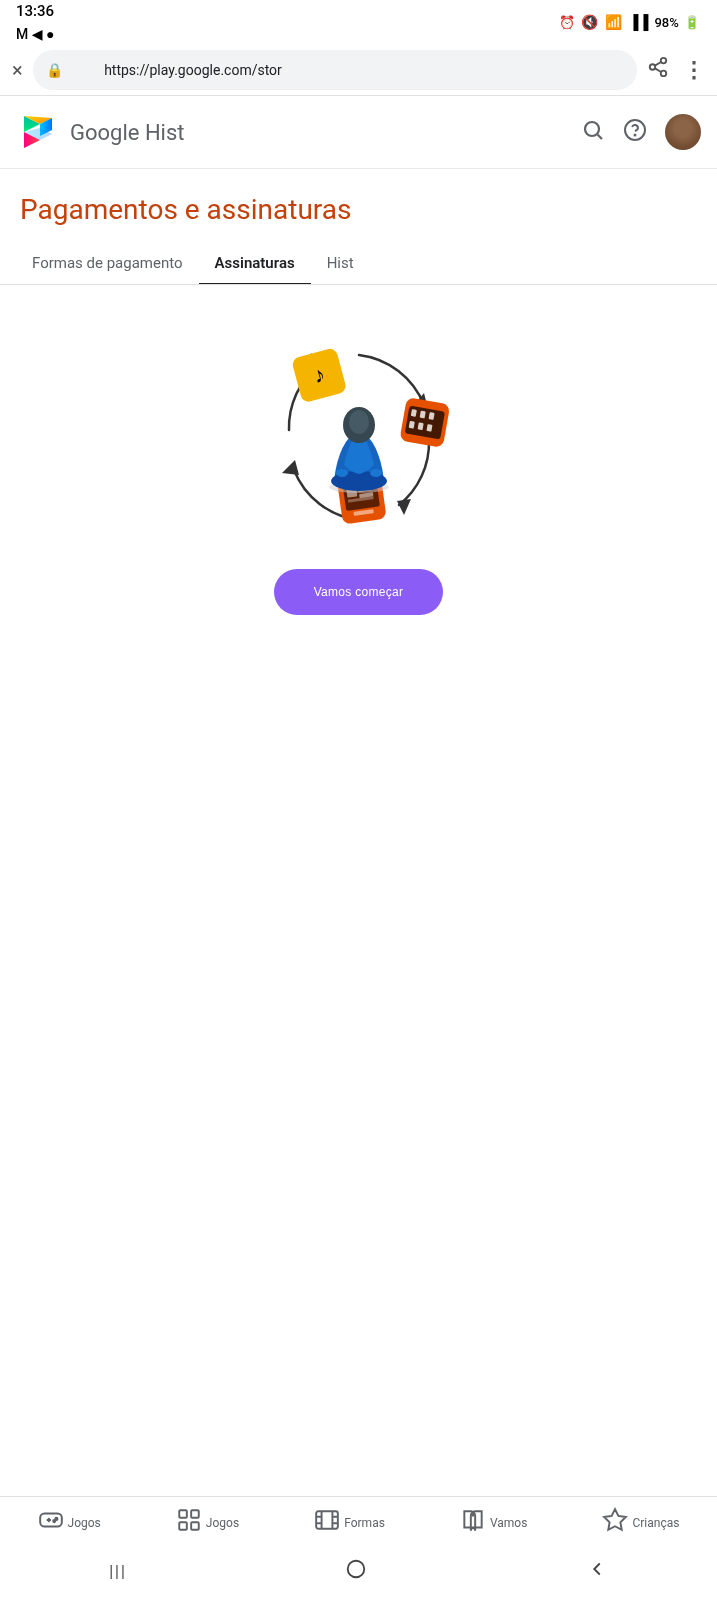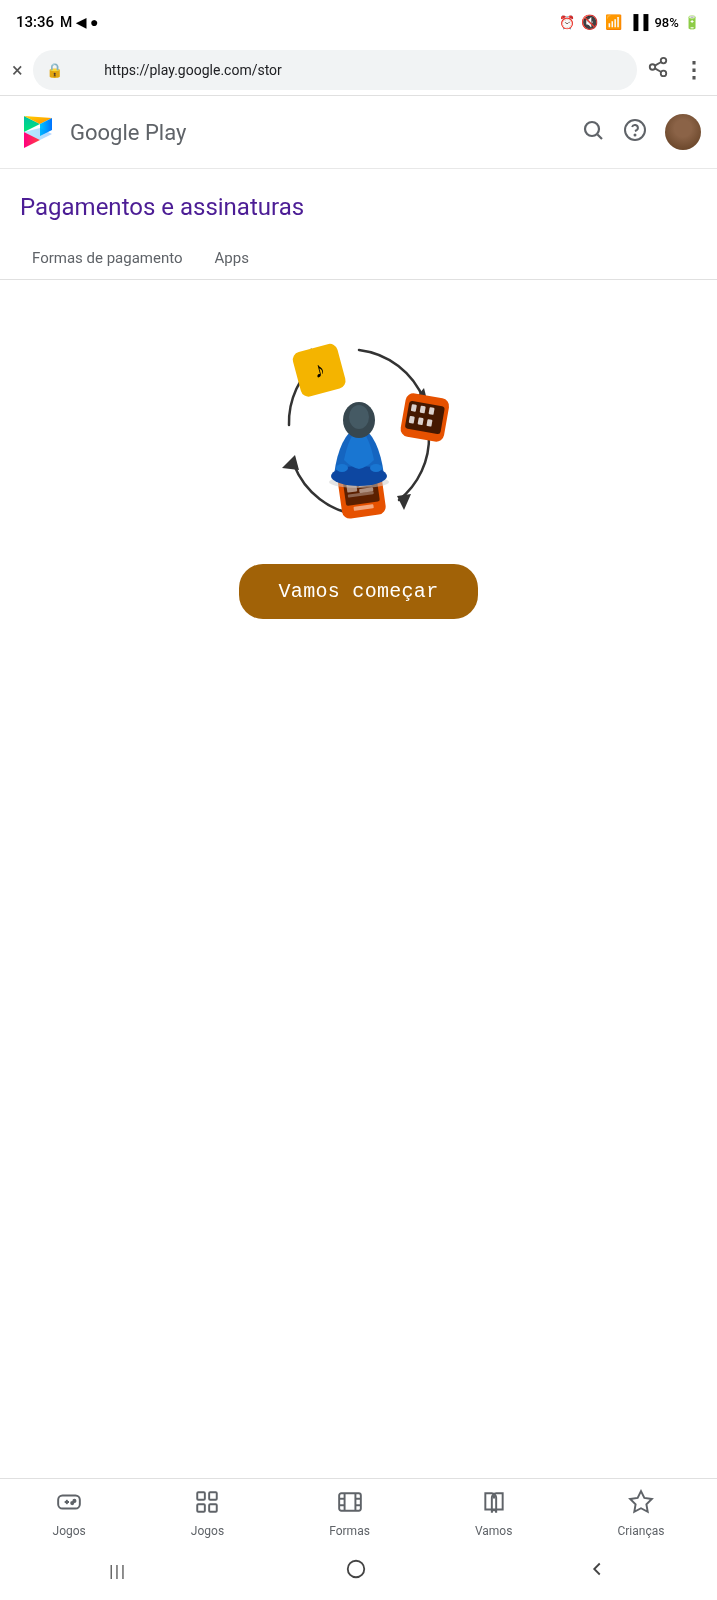--- a/index.html
+++ b/index.html
@@ -20,22 +20,23 @@
       display: flex;
       justify-content: space-between;
       align-items: center;
       height: 44px;
     }
     .status-bar-left {
       font-size: 15px;
       font-weight: 500;
       color: #000;
       display: flex;
-      align-items: center;
+      align-items: flex-start;
       gap: 6px;
+      flex-direction: column;
     }
     .status-bar-right {
       display: flex;
       align-items: center;
       gap: 6px;
       font-size: 13px;
       color: #000;
     }
 
     
@@ -127,23 +128,23 @@
     }
 
     
     .page-content {
       flex: 1;
       padding: 0;
     }
 
     .page-heading {
       padding: 24px 20px 16px;
-      font-size: 24px;
+      font-size: 28px;
       font-weight: 400;
-      color: #4c1d95;
+      color: #c2410c;
     }
 
     
     .tabs-container {
       display: flex;
       border-bottom: 1px solid #e0e0e0;
       padding: 0 16px;
       overflow: hidden;
     }
     .tab-item {
@@ -193,44 +194,43 @@
 
     .empty-state-desc {
       font-size: 15px;
       color: #5f6368;
       line-height: 1.5;
       max-width: 320px;
       margin-bottom: 32px;
     }
 
     .cta-button {
-      background: #a16207;
+      background: #8b5cf6;
       color: #fff;
       border: none;
       border-radius: 24px;
       padding: 16px 40px;
-      font-size: 20px;
+      font-size: 12px;
       font-weight: 500;
       cursor: pointer;
       letter-spacing: 0.3px;
-      font-family: Liberation Mono, monospace;
     }
 
     
     .bottom-nav {
       border-top: 1px solid #e0e0e0;
       display: flex;
       justify-content: space-around;
       align-items: center;
       padding: 10px 0 8px;
       background: #fff;
     }
     .nav-item {
       display: flex;
-      flex-direction: column;
+      flex-direction: row;
       align-items: center;
       gap: 4px;
       cursor: pointer;
     }
     .nav-icon {
       font-size: 22px;
       color: #5f6368;
     }
     .nav-label {
       font-size: 12px;
@@ -315,21 +315,21 @@
           <stop offset="100%" style="stop-color:#00BFA5"></stop>
         </linearGradient>
       </defs>
 
       <polygon points="8,6 8,22 24,14" fill="url(#g4)"></polygon>
       <polygon points="8,22 8,38 24,30" fill="url(#g3)"></polygon>
       <polygon points="8,6 24,14 36,8" fill="url(#g2)"></polygon>
       <polygon points="24,14 36,8 36,20 24,26" fill="url(#g1)"></polygon>
       <polygon points="8,22 24,30 36,24 24,18" fill="url(#g1)" opacity="0.3"></polygon>
     </svg>
-    <span class="gp-title">Google Play</span>
+    <span class="gp-title">Google Hist</span>
   </div>
   <div class="gp-header-icons">
     <span class="gp-header-icon">
       <svg width="24" height="24" viewBox="0 0 24 24" fill="none" stroke="#5f6368" stroke-width="2.2">
         <circle cx="11" cy="11" r="7"></circle>
         <line x1="16.5" y1="16.5" x2="21" y2="21"></line>
       </svg>
     </span>
     <span class="gp-header-icon">
       <svg width="24" height="24" viewBox="0 0 24 24" fill="none" stroke="#5f6368" stroke-width="2">
@@ -345,22 +345,25 @@
 </div>
 
 <div class="page-content">
 
   <h1 class="page-heading">Pagamentos e assinaturas</h1>
 
   <div class="tabs-container">
     <div class="tab-item">
       <span>Formas de pagamento</span>
     </div>
+    <div class="tab-item active">
+      <span>Assinaturas</span>
+    </div>
     <div class="tab-item">
-      <span>Apps</span>
+      <span>Hist</span>
     </div>
   </div>
 
   <div class="empty-state">
 
     <div class="illustration-container">
       <svg class="sub-illustration" viewBox="0 0 220 220" xmlns="http://www.w3.org/2000/svg">
 
         <path d="M110,30 A80,80 0 0,1 175,80" fill="none" stroke="#333" stroke-width="2.5" stroke-linecap="round"></path>
         <polygon points="175,68 179,84 165,80" fill="#333"></polygon>

